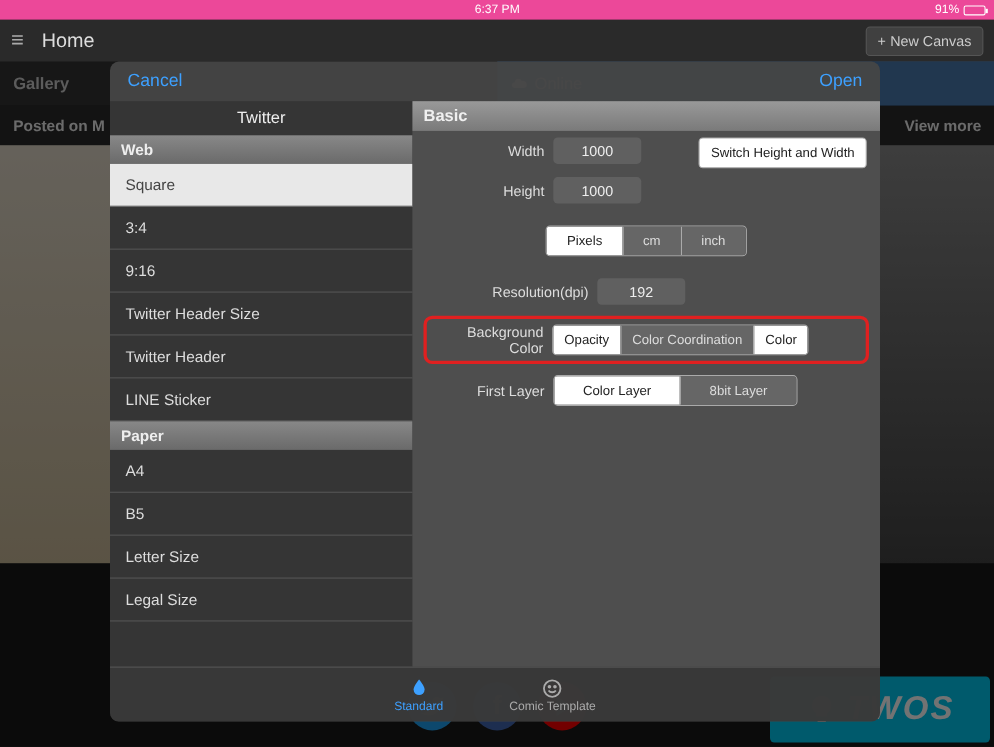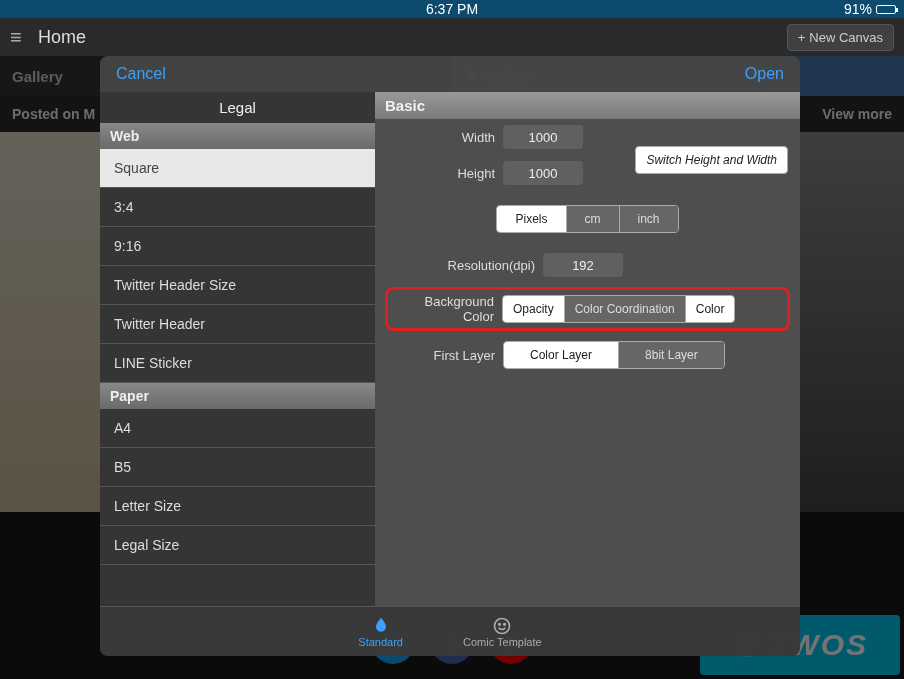--- a/index.html
+++ b/index.html
@@ -1,19 +1,19 @@
 <!DOCTYPE html>
 <html><head>
 <meta charset="utf-8">
 <style>
 * { margin:0; padding:0; box-sizing:border-box; font-family:-apple-system,Helvetica,Arial,sans-serif; }
 body { width:904px; height:679px; background:#1a1a1a; overflow:hidden; position:relative; }
 
 
-.statusbar { height:18px; background:#0c4a6e; color:#fff; font-size:14px; display:flex; align-items:center; padding:0 8px; }
+.statusbar { height:18px; background:#ec4899; color:#fff; font-size:11px; display:flex; align-items:center; padding:0 8px; }
 .statusbar .time { position:absolute; left:50%; transform:translateX(-50%); }
 .statusbar .battery { margin-left:auto; display:flex; align-items:center; gap:4px; }
 .battery-icon { width:20px; height:9px; border:1px solid #fff; border-radius:2px; position:relative; }
 .battery-icon::after { content:""; position:absolute; right:-3px; top:2px; width:2px; height:4px; background:#fff; }
 .battery-fill { background:#fff; height:100%; width:91%; }
 
 
 .header { height:38px; background:#2a2a2a; display:flex; align-items:center; padding:0 10px; color:#ccc; }
 .menu-icon { width:20px; font-size:20px; color:#aaa; margin-right:8px; }
 .header-title { font-size:18px; color:#ddd; }
@@ -146,42 +146,42 @@
 <div class="modal-overlay"></div>
 
 <div class="modal">
   <div class="modal-header">
     <span class="modal-cancel">Cancel</span>
     <span class="modal-open">Open</span>
   </div>
   <div class="modal-body">
 
     <div class="preset-col">
-      <div class="preset-header">Legal</div>
+      <div class="preset-header">Twitter</div>
       <div class="preset-section">Web</div>
       <div class="preset-item selected">Square</div>
       <div class="preset-item">3:4</div>
       <div class="preset-item">9:16</div>
       <div class="preset-item">Twitter Header Size</div>
       <div class="preset-item">Twitter Header</div>
       <div class="preset-item">LINE Sticker</div>
       <div class="preset-section">Paper</div>
       <div class="preset-item">A4</div>
       <div class="preset-item">B5</div>
       <div class="preset-item">Letter Size</div>
       <div class="preset-item">Legal Size</div>
     </div>
 
     <div class="basic-col">
       <div class="basic-header">Basic</div>
 
       <div class="form-row">
         <span class="form-label">Width</span>
         <input class="num-input" value="1000" style="">
-        <button class="switch-btn" style="position:absolute;right:12px;top:54px;font-style:italic;">Switch Height and Width</button>
+        <button class="switch-btn" style="position:absolute;right:12px;top:33px;">Switch Height and Width</button>
       </div>
       <div class="form-row">
         <span class="form-label">Height</span>
         <input class="num-input" value="1000" style="">
       </div>
 
       <div class="form-row" style="justify-content:center;padding-top:14px;">
         <div class="seg-group">
           <div class="seg active">Pixels</div>
           <div class="seg">cm</div>

